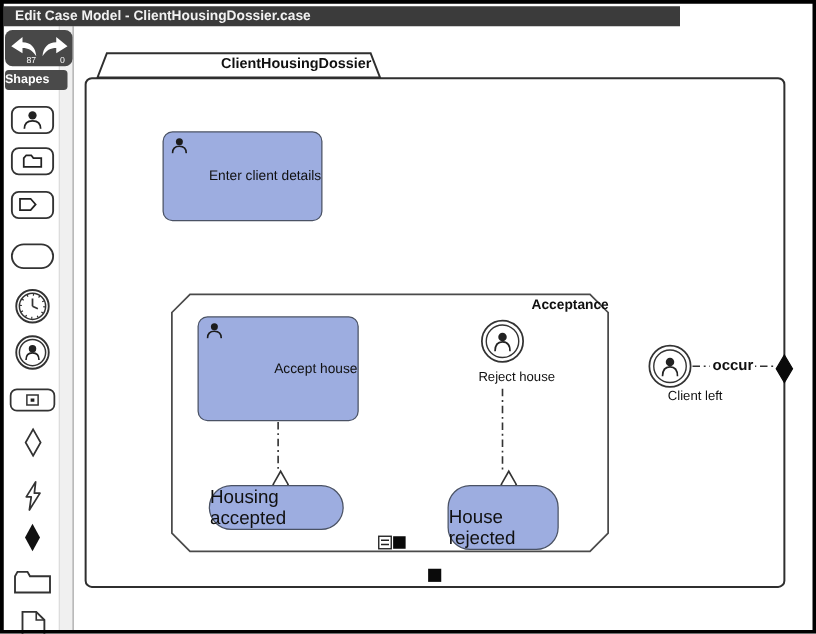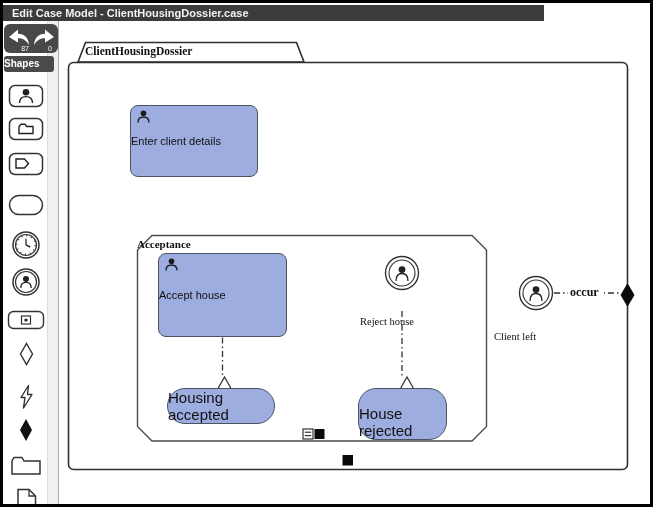--- a/index.html
+++ b/index.html
@@ -25,32 +25,32 @@
 
   .scrollbar { position: absolute; left: 47px; top: 21px; width: 12px; height: 483px;
     background: #f0f0f0; border-left: 1px solid #ddd; border-right: 1px solid #a8a8a8; z-index: 4; }
 
   .palette-item { position: absolute; left: 3px; width: 46px; display: flex;
     justify-content: center; z-index: 6; cursor: pointer; }
 
   #diagram-svg { position: absolute; left: 0; top: 0; z-index: 5; }
 
   .task { position: absolute; background: var(--task-fill, #9dade0); border: 1.5px solid #4a5264;
-    border-radius: 8px; display: flex; align-items: center; justify-content: flex-start;
+    border-radius: 8px; display: flex; align-items: center; justify-content: flex-end;
     font-size: 11px; color: #101010; z-index: 10; cursor: pointer; }
   .task .person { position: absolute; top: 4px; left: 6px; }
 
   .milestone { position: absolute; background: var(--task-fill, #9dade0); border: 1.5px solid #4a5264;
     border-radius: 18px; display: flex; align-items: flex-end; justify-content: center;
     font-size: 15px; color: #101010; z-index: 10; cursor: pointer; }
 
-  .dlabel { position: absolute; text-align: left; color: #101010; z-index: 12; font-family: Liberation Serif, serif; }
+  .dlabel { position: absolute; text-align: right; color: #101010; z-index: 12; }
   .tab-label { font-size: 11.5px; font-weight: bold; }
   .stage-label { font-size: 11px; font-weight: bold; }
-  .event-label { font-size: 10.5px; margin-top: 20px; }
+  .event-label { font-size: 10.5px; }
   .occur-label { font-size: 12px; font-weight: 600; background: #fff; padding: 0 2px; line-height: 11px; }
 </style>
 </head>
 <body>
 
 <div id="app">
 
   <div class="titlebar">
     <span>Edit Case Model - ClientHousingDossier.case</span>
   </div>

